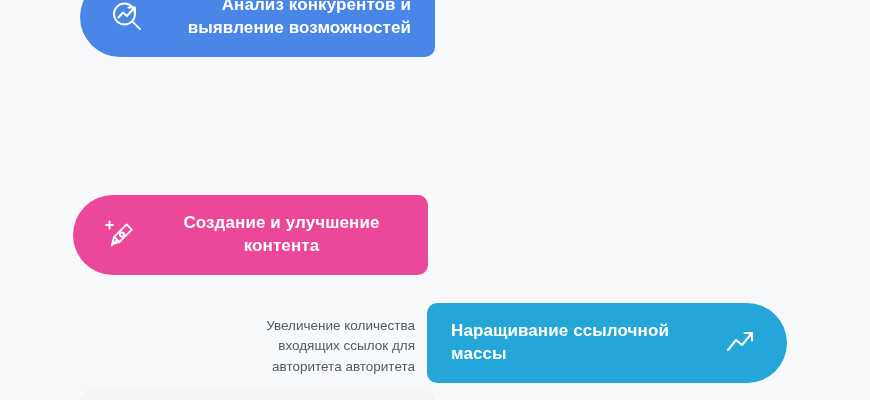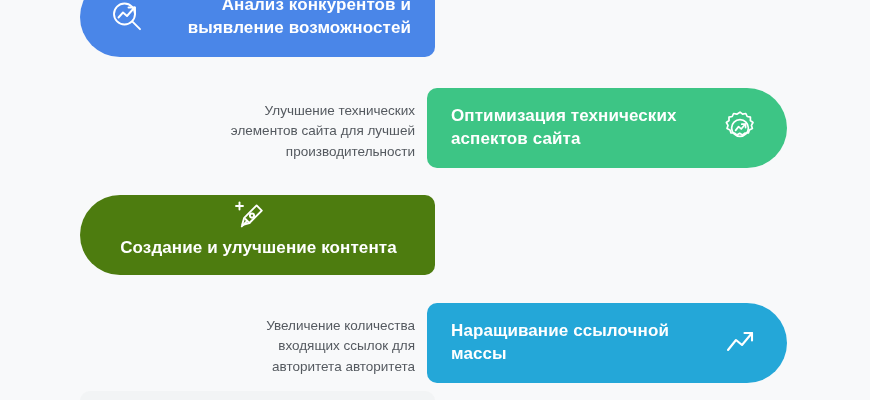--- a/index.html
+++ b/index.html
@@ -109,37 +109,25 @@
           <polyline points="11.5,20.5 16,15.5 20,19 27.5,10.5"></polyline>
           <polyline points="21.5,10.5 28,10.5 28,17"></polyline>
         </svg>
       </span>
       <span class="card-title" style="text-align:right; flex:1;">Анализ конкурентов и выявление возможностей</span>
     </div>
 
   </div>
 
   <div class="row" style="top:88px;">
-    <div class="desc align-right" style="left:205px; top:13px; width:210px;">Улучшение технических элементов сайта для лучшей производительности</div>
 
-    <div class="card right" style="left:427px; width:360px; background:#3dc585;">
-      <span class="card-title" style="flex:1; text-align:left;">Оптимизация технических аспектов сайта</span>
-      <span class="card-icon">
-        <svg viewBox="0 0 40 40" width="40" height="40" fill="none" stroke="#ffffff" stroke-width="1.7" stroke-linecap="round" stroke-linejoin="round">
-          <path d="M20 4.2l2.6 2.0 3.2-.7 1.4 3.0 3.2.7.0 3.3 2.6 2.0-1.6 2.9 1.0 3.1-3.0 1.4-1.0 3.1-3.3.0-2.6 2.0-2.8-1.7-2.8 1.7-2.6-2.0-3.3.0-1.0-3.1-3.0-1.4 1.0-3.1-1.6-2.9 2.6-2.0.0-3.3 3.2-.7 1.4-3.0 3.2.7z"></path>
-          <circle cx="20" cy="20" r="8.4"></circle>
-          <polyline points="15.6,22.4 18.6,18.6 21.2,21.0 25.2,16.2"></polyline>
-          <polyline points="21.8,16.2 25.6,16.2 25.6,19.6"></polyline>
-        </svg>
-      </span>
-    </div>
   </div>
 
   <div class="row" style="top:195px;">
-    <div class="card left" style="left:80px; width:355px; background:#4d7c0f;flex-direction:column;">
+    <div class="card left" style="left:73px; width:355px; background:#ec4899;">
       <span class="card-icon">
         <svg viewBox="0 0 40 40" width="40" height="40" fill="none" stroke="#ffffff" stroke-width="1.9" stroke-linecap="round" stroke-linejoin="round">
           <line x1="9.5" y1="6.5" x2="9.5" y2="13.5"></line>
           <line x1="6.0" y1="10.0" x2="13.0" y2="10.0"></line>
           <path d="M26.6 9.4l5.2 5.2-12.4 12.4-7.3 2.1 2.1-7.3z"></path>
           <path d="M19.4 27.0l-4.0-4.0"></path>
           <line x1="11.8" y1="30.4" x2="17.0" y2="25.2"></line>
           <circle cx="22.0" cy="19.6" r="2.1"></circle>
         </svg>
       </span>

